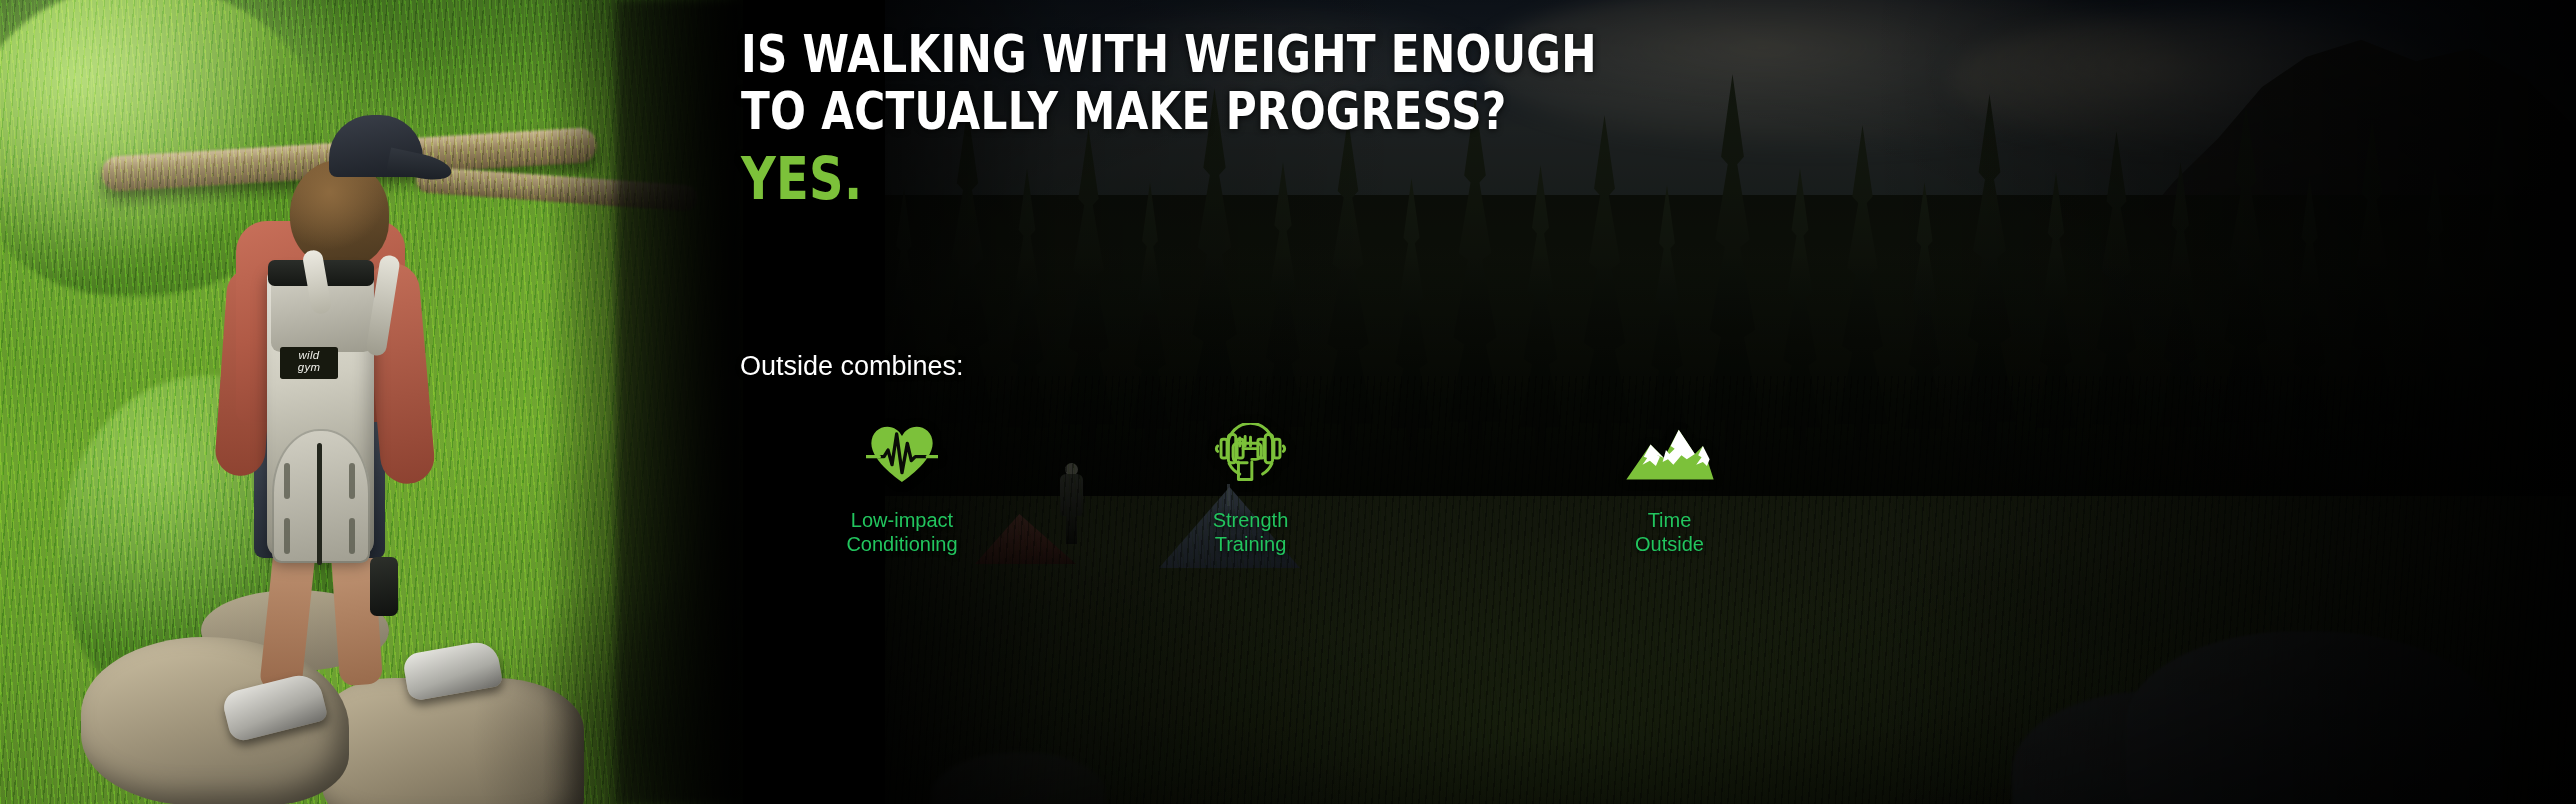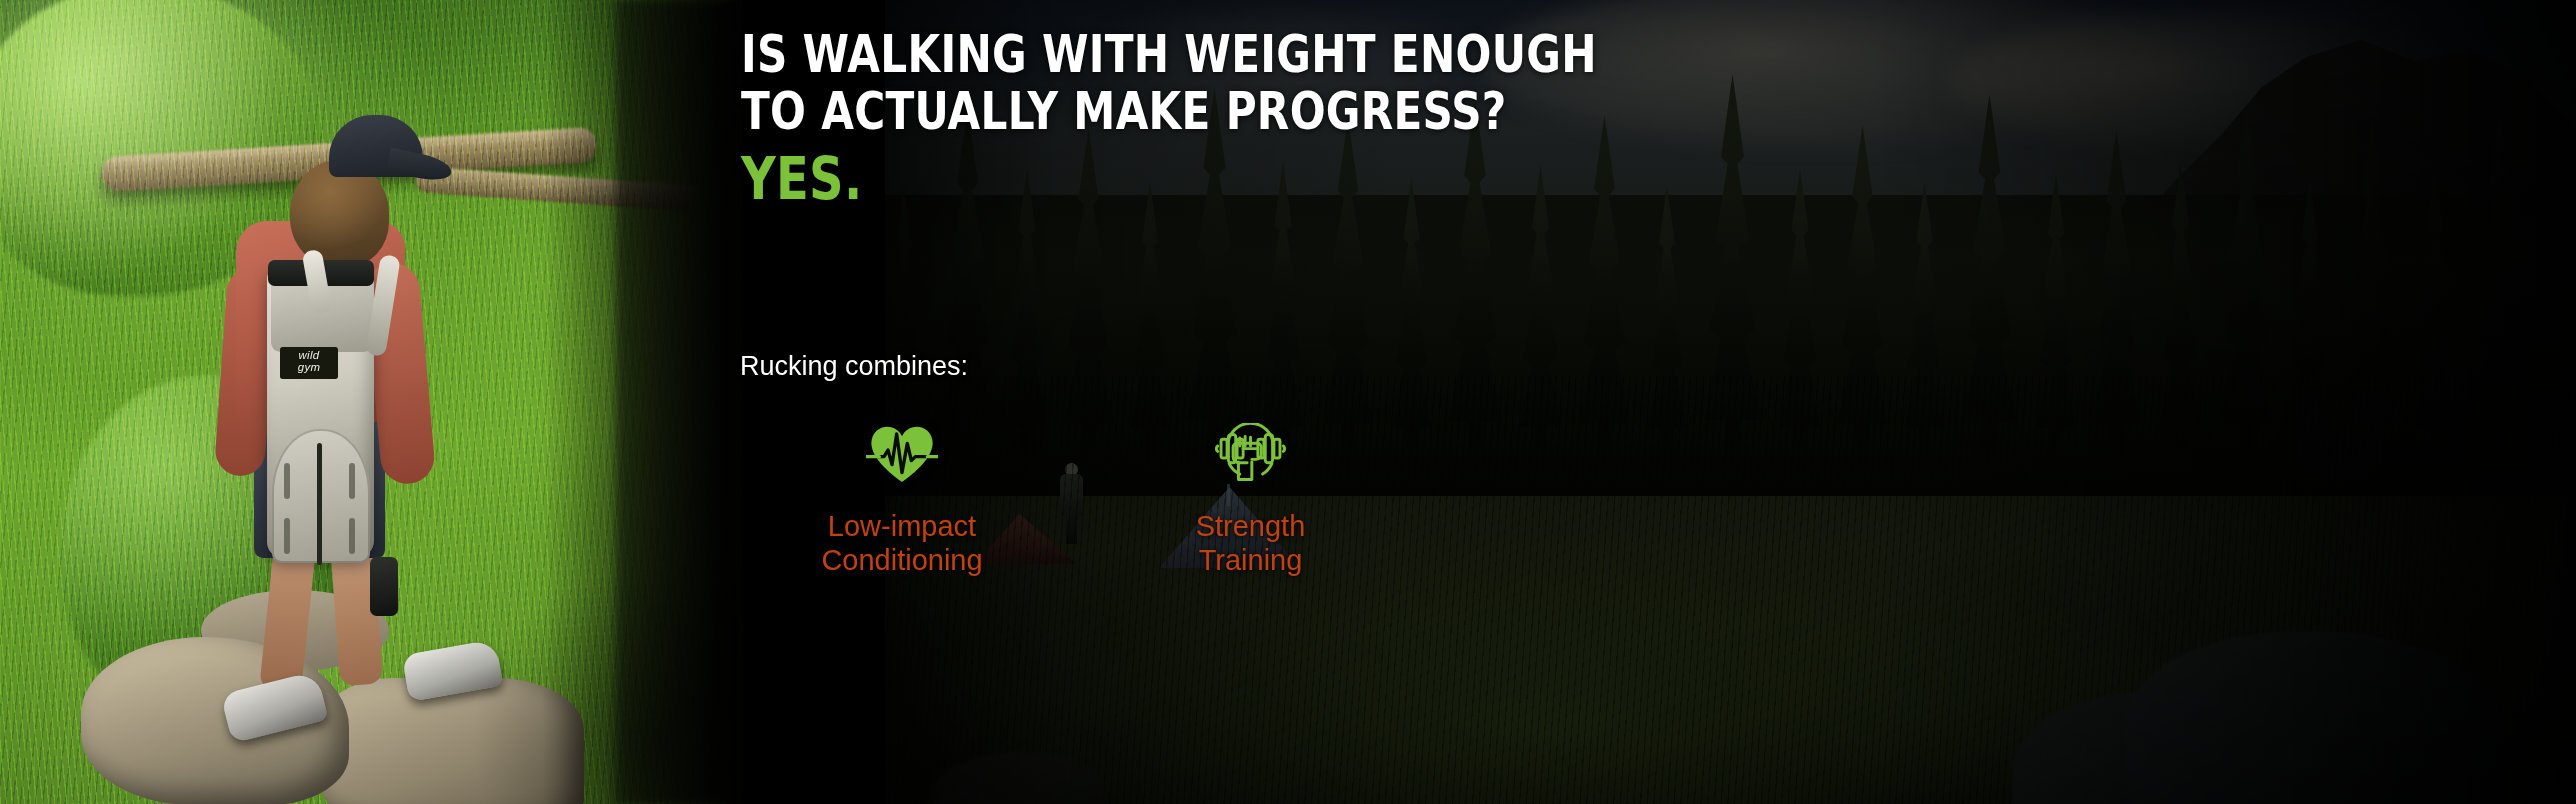--- a/index.html
+++ b/index.html
@@ -471,22 +471,22 @@
   .feature:nth-child(2){ width:409px; }
   .feature:nth-child(3){ width:429px; }
   .feature:nth-child(4){ width:617px; }
   .feat-icon {
     height:62px;
     display:flex; align-items:center; justify-content:center;
     margin-bottom:24px;
   }
   .feat-icon svg { display:block; filter:drop-shadow(0 1.3px 4px rgba(0,0,0,.6)); }
   .feat-label {
-    color:#c2410c;
-    font-size:29px;
+    color:#22c55e;
+    font-size:20px;
     line-height:1.18;
     white-space:pre-line;
     text-shadow:0 1.3px 5.4px rgba(0,0,0,.9);
   }
 </style>
 </head>
 <body>
 
 <div id="banner">
 
@@ -602,21 +602,21 @@
   <div class="copy-shade"></div>
 
   <div id="content">
 
     <div class="headline">IS WALKING WITH WEIGHT ENOUGH
 TO ACTUALLY MAKE PROGRESS?</div>
 
     <div class="yes">YES.</div>
 
 
-    <div class="para-combines">Rucking combines:</div>
+    <div class="para-combines">Outside combines:</div>
 
     <div id="features">
 
       <div class="feature">
         <div class="feat-icon">
           <svg width="72" height="62" viewBox="0 0 108 92" aria-hidden="true">
             <path d="M54 88 C54 88 8 58 8 30 C8 14 20 5 32 5 C42 5 50 11 54 19 C58 11 66 5 76 5 C88 5 100 14 100 30 C100 58 54 88 54 88 Z" fill="#7cc13a"></path>
             <path d="M0 50 L20 50 L27 50 L33 40 L39 62 L46 16 L54 74 L62 30 L68 56 L74 50 L108 50" fill="none" stroke="#0a0c07" stroke-width="5" stroke-linecap="round" stroke-linejoin="round"></path>
             <path d="M0 50 L20 50 M92 50 L108 50" fill="none" stroke="#7cc13a" stroke-width="5" stroke-linecap="round"></path>
           </svg>
@@ -651,20 +651,32 @@
               <path d="M36 30 a6 6 0 0 0 -6 6 v14 a9 9 0 0 0 9 9 h12"></path>
 
               <path d="M38 58 v26 M58 58 v26 M38 84 h20"></path>
             </g>
           </svg>
         </div>
         <div class="feat-label">Strength
 Training</div>
       </div>
 
+      <div class="feature">
+        <div class="feat-icon">
+          <svg width="90" height="54" viewBox="0 0 134 80" aria-hidden="true">
+            <path d="M2 78 L38 26 L58 46 L80 4 L104 40 L116 28 L132 78 Z" fill="#7cc13a"></path>
+            <path d="M80 4 L68 28 L74 32 L66 40 L61 34 L56 52 L64 48 L72 56 L84 42 L92 48 L104 40 Z" fill="#ffffff"></path>
+            <path d="M38 26 L28 44 L33 46 L26 56 L37 50 L46 58 L52 44 L47 41 L58 46 Z" fill="#ffffff"></path>
+            <path d="M116 28 L109 42 L114 45 L106 56 L116 52 L122 58 L126 48 Z" fill="#ffffff"></path>
+          </svg>
+        </div>
+        <div class="feat-label">Time
+Outside</div>
+      </div>
 
 
     </div>
 
 
   </div>
 </div>
 
 
 </body></html>

